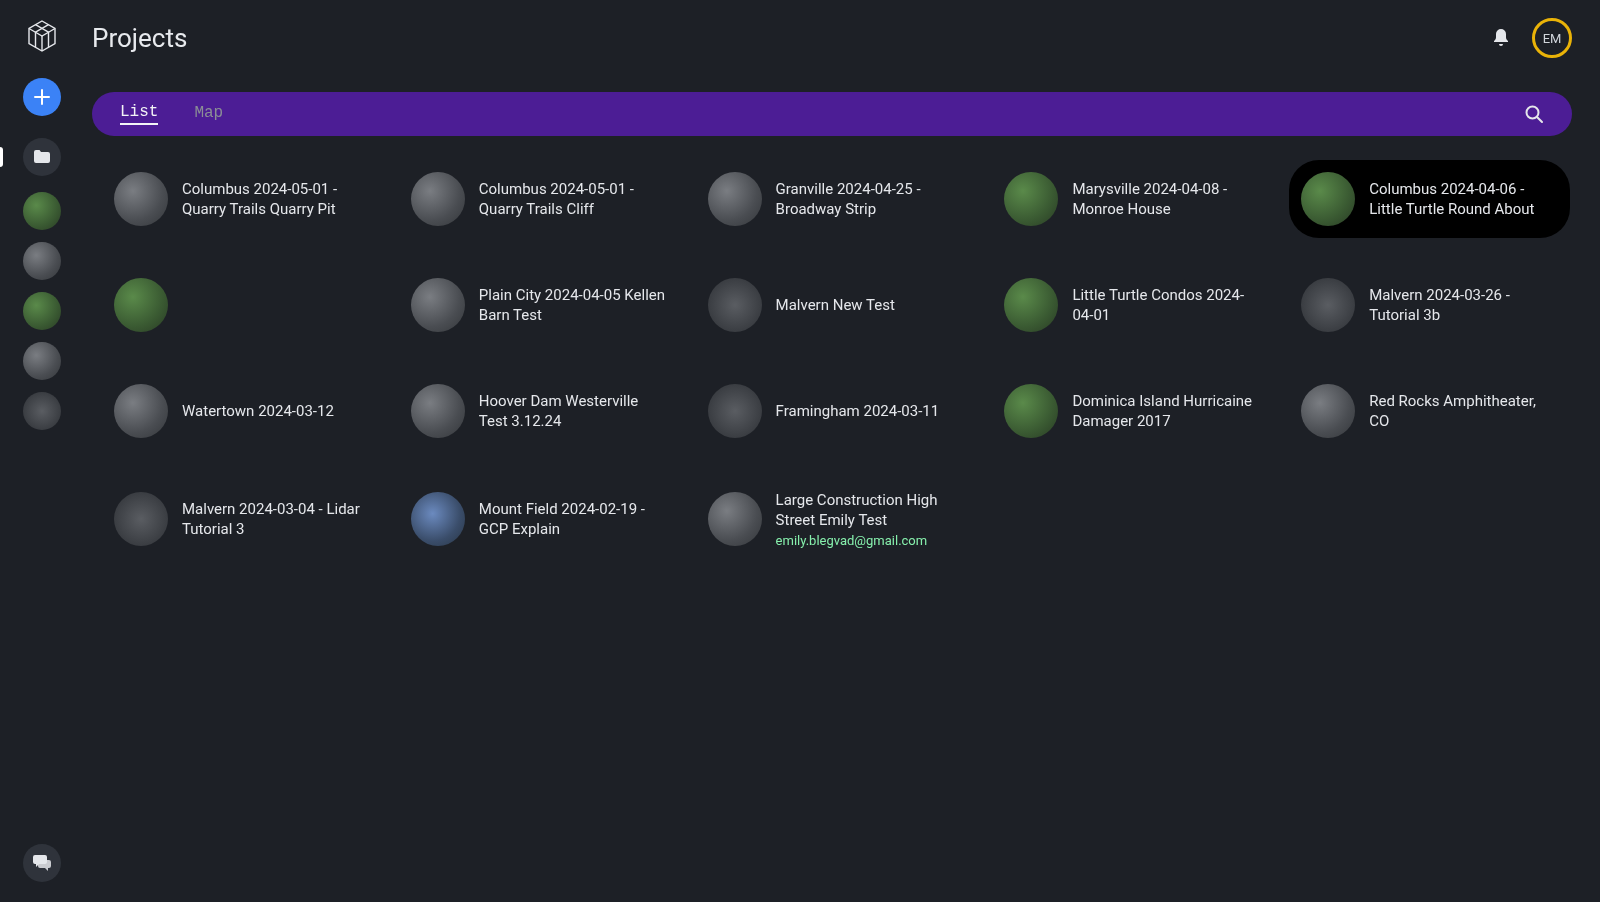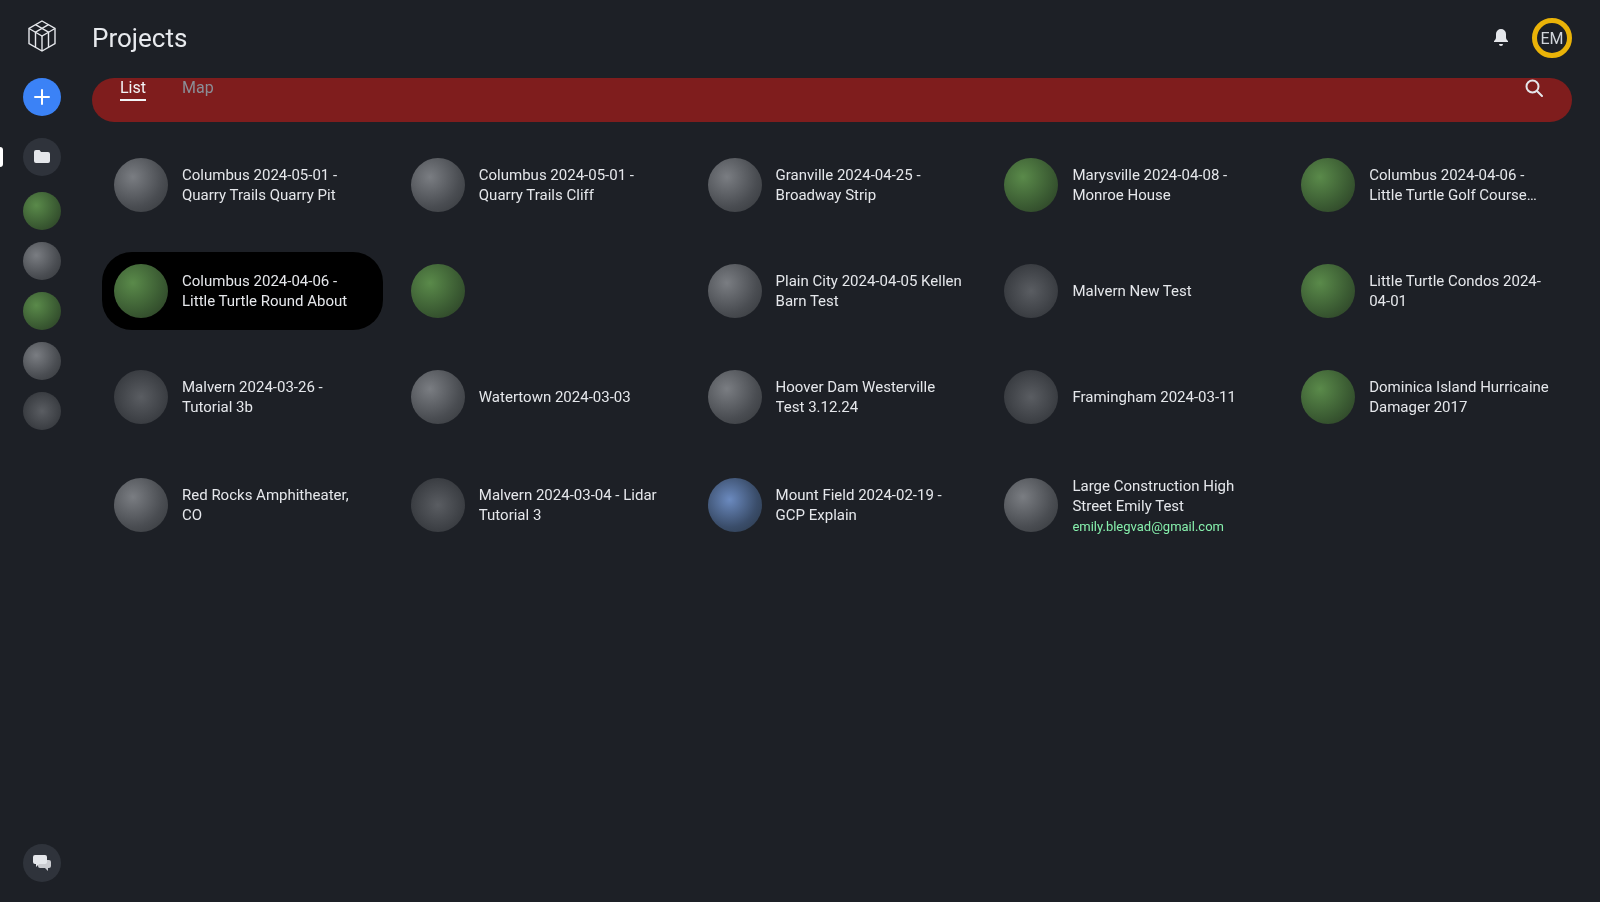--- a/index.html
+++ b/index.html
@@ -81,52 +81,53 @@
     flex: 1;
     display: flex;
     flex-direction: column;
     padding: 18px 28px 0 8px;
     min-width: 0;
   }
   .header {
     display: flex;
     align-items: center;
     height: 40px;
-    margin-bottom: 20px;
+    margin-bottom: 34px;
   }
   .page-title {
     font-size: 26px;
     font-weight: 400;
     color: #e8eaee;
     flex: 1;
   }
   .bell {
     margin-right: 22px;
     cursor: pointer;
   }
   .avatar {
     width: 40px; height: 40px;
     border-radius: 50%;
     background: #1d2026;
-    border: 5px solid #eab308;
+    border: 3px solid #eab308;
     display: flex; align-items: center; justify-content: center;
-    font-size: 16px;
+    font-size: 13px;
     color: #d1d5db;
     cursor: pointer;
   }
 
   
   .tabs-bar {
-    background: #7f1d1d;
+    background: #4c1d95;
     border-radius: 26px;
     height: 44px;
     display: flex;
-    align-items: flex-start;
+    align-items: center;
     padding: 0 28px;
     margin-bottom: 24px;
+    font-family: Liberation Mono, monospace;
   }
   .tab {
     color: #8b8e96;
     font-size: 16px;
     margin-right: 36px;
     cursor: pointer;
     padding-bottom: 2px;
   }
   .tab.active {
     color: #f3f4f6;
@@ -268,26 +269,20 @@
         <div class="card-text">
           <div class="card-title">Granville 2024-04-25 - Broadway Strip</div>
         </div>
       </div>
       <div class="card">
         <div class="thumb thumb-lg green"></div>
         <div class="card-text">
           <div class="card-title">Marysville 2024-04-08 - Monroe House</div>
         </div>
       </div>
-      <div class="card">
-        <div class="thumb thumb-lg green"></div>
-        <div class="card-text">
-          <div class="card-title">Columbus 2024-04-06 - Little Turtle Golf Course…</div>
-        </div>
-      </div>
       <div class="card hover">
         <div class="thumb thumb-lg green"></div>
         <div class="card-text">
           <div class="card-title">Columbus 2024-04-06 - Little Turtle Round About</div>
         </div>
       </div>
       <div class="card">
         <div class="thumb thumb-lg green"></div>
       </div>
       <div class="card">
@@ -310,21 +305,21 @@
       </div>
       <div class="card">
         <div class="thumb thumb-lg road"></div>
         <div class="card-text">
           <div class="card-title">Malvern 2024-03-26 - Tutorial 3b</div>
         </div>
       </div>
       <div class="card">
         <div class="thumb thumb-lg gray"></div>
         <div class="card-text">
-          <div class="card-title">Watertown 2024-03-03</div>
+          <div class="card-title">Watertown 2024-03-12</div>
         </div>
       </div>
       <div class="card">
         <div class="thumb thumb-lg gray"></div>
         <div class="card-text">
           <div class="card-title">Hoover Dam Westerville Test 3.12.24</div>
         </div>
       </div>
       <div class="card">
         <div class="thumb thumb-lg road"></div>

